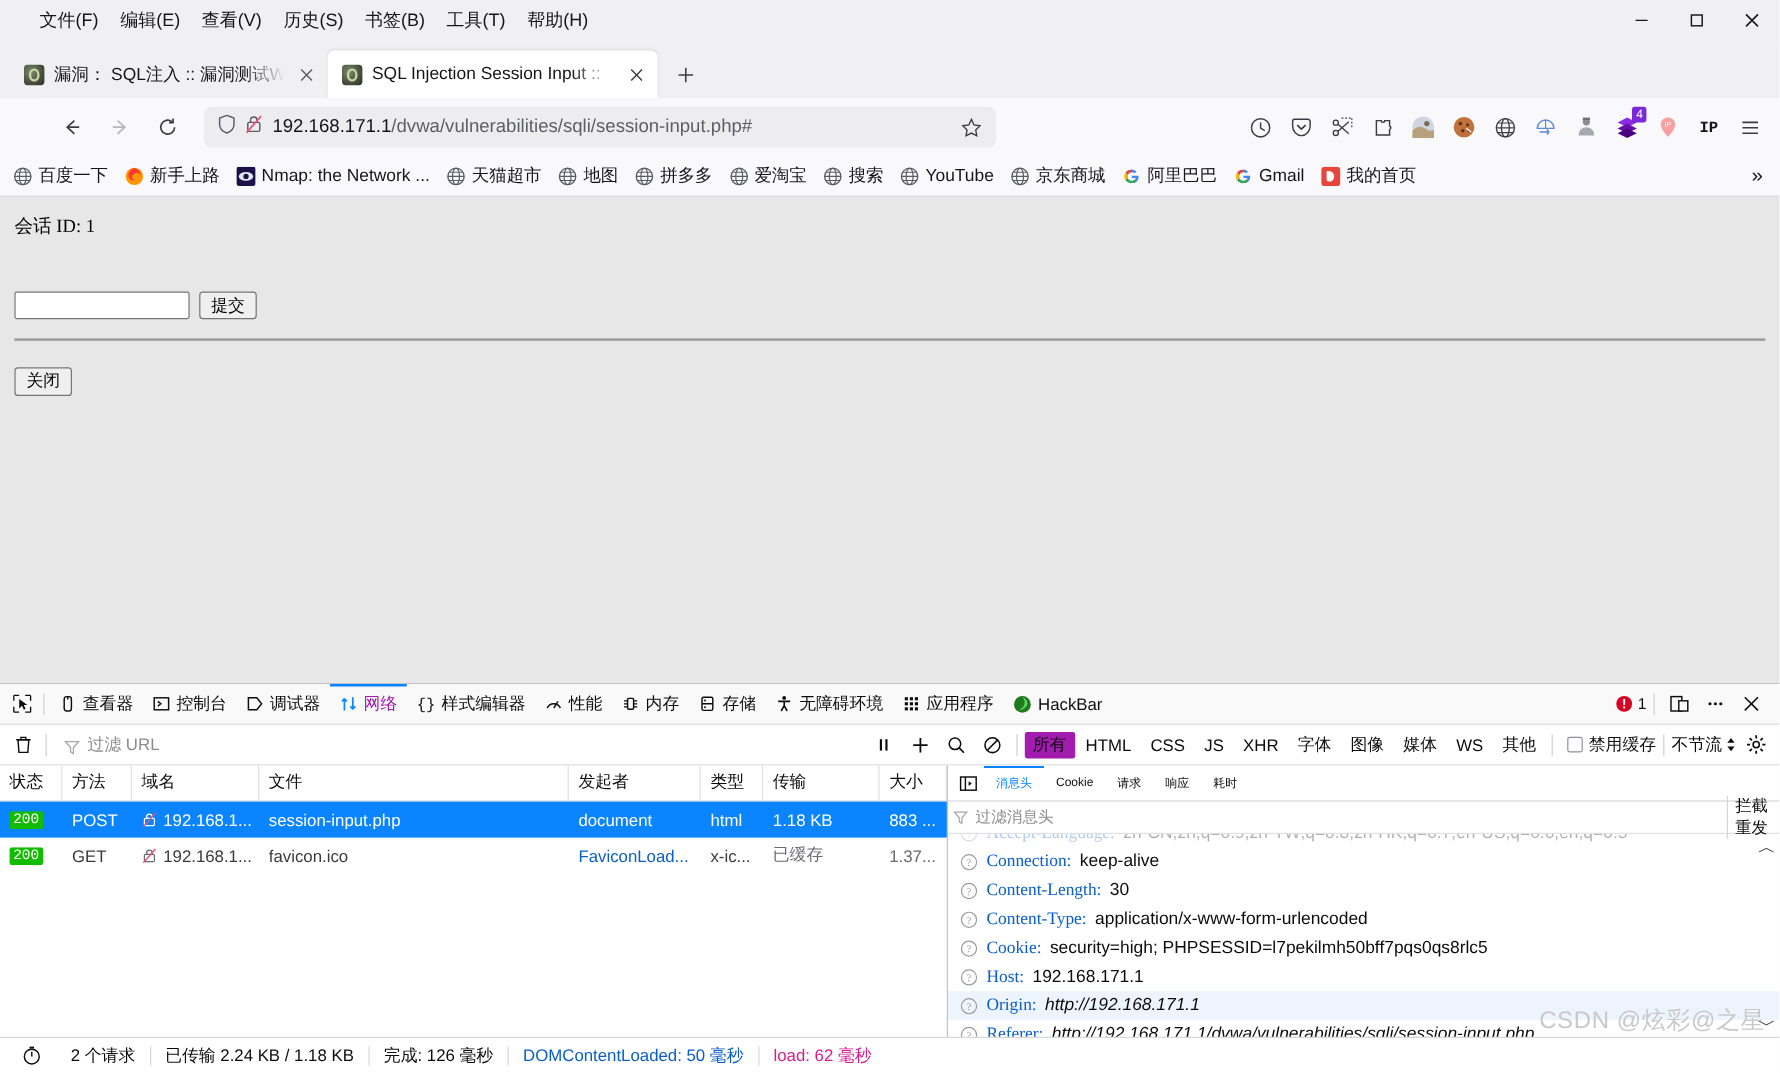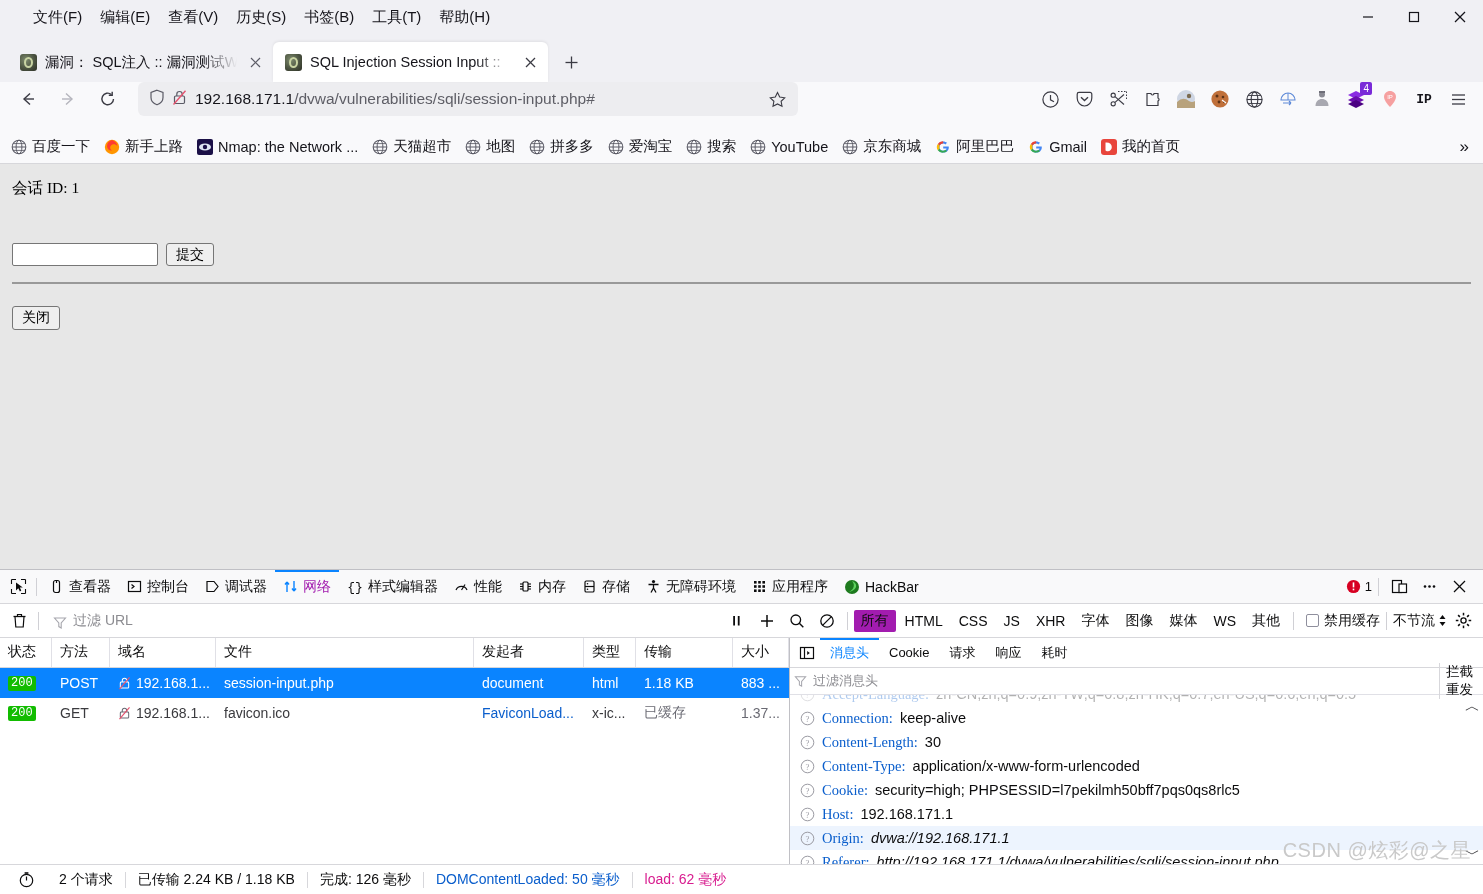--- a/index.html
+++ b/index.html
@@ -48,21 +48,21 @@
   }
   .tab .tab-title {
     flex: 1; overflow: hidden; white-space: nowrap; font-size: 14.5px;
     -webkit-mask-image: linear-gradient(to right, #000 82%, transparent 100%);
     mask-image: linear-gradient(to right, #000 82%, transparent 100%);
   }
   .tab .tab-close { width: 20px; height: 20px; display:flex; align-items:center; justify-content:center; flex:none; }
   .newtab { width: 34px; height: 34px; margin-left: 6px; margin-bottom: 3px; display:flex; align-items:center; justify-content:center; }
 
   
-  .navbar { height: 48px; background: #f9f9fb; display: flex; align-items: flex-start; padding: 0 8px; flex: none; }
+  .navbar { height: 48px; background: #f9f9fb; display: flex; align-items: center; padding: 0 8px; flex: none; margin-left: 32px; }
   .navbtn { width: 34px; height: 34px; display: flex; align-items: center; justify-content: center; margin: 0 3px; }
   .urlbar {
     flex: 1; height: 34px; background: #ededf0; border-radius: 6px; margin: 0 8px 0 10px;
     display: flex; align-items: center; padding: 0 8px; max-width: 660px; min-width: 200px;
   }
   .urlbar .shield { margin: 0 5px 0 3px; }
   .urlbar .lock-broken { margin: 0 8px 0 2px; }
   .url-text {
     flex: 1; font-size: 15.5px; color: #15141a; white-space: nowrap; overflow: hidden;
     font-family: "Liberation Sans", sans-serif;
@@ -141,21 +141,21 @@
   .status-pill {
     display: inline-block; background: #12bc00; color: #fff; font-family: "Liberation Mono", monospace;
     font-size: 12px; padding: 0px 3px; border-radius: 2px; line-height: 15px;
   }
   .lock-sm { width: 13px; height: 14px; flex: none; }
   .nl-spacer { flex: 1; }
 
   .detail { flex: 1; display: flex; flex-direction: column; min-width: 0; min-height: 0; background: #fff;}
   .dv-tabs { height: 30px; display: flex; align-items: center; border-bottom: 1px solid #d7d7db; flex: none; }
   .dv-toggle { width: 26px; height: 26px; display:flex; align-items:center; justify-content:center; margin-left: 4px;}
-  .dv-tab { font-size: 13px; color: #0c0c0d; padding: 0 10px; height: 29px; display: flex; align-items: center; white-space: nowrap; text-align: center;}
+  .dv-tab { font-size: 10px; color: #0c0c0d; padding: 0 10px; height: 29px; display: flex; align-items: center; white-space: nowrap; text-align: center;}
   .dv-tab.sel { color: #0a84ff; box-shadow: inset 0 2px 0 0 #0a84ff; }
   .dv-filter { height: 27px; display: flex; align-items: center; border-bottom: 1px solid #e0e0e6; flex: none; padding: 0 4px; }
   .dv-filter .ph { font-size: 13px; color: #8c8c91; margin-left: 6px; }
   .dv-actions { margin-left: auto; display: flex; flex-direction: column; }
   .dv-actions span { font-size: 13.5px; color: #0c0c0d; padding: 0 6px; border-left: 1px solid #d7d7db; }
   .hdr-list { flex: 1; overflow: hidden; position: relative; }
   .hdr-row { display: flex; align-items: center; gap: 7px; height: 24px; padding-left: 10px; font-size: 14.5px; white-space: nowrap; }
   .hdr-row.hl { background: #edf4fe; }
   .hdr-q { width: 15px; height: 15px; flex: none; }
   .hdr-name { color: #0a5ecc; font-family: Liberation Serif, serif; }
@@ -914,21 +914,21 @@
                 </svg>
                 <span class="hdr-name">Host:</span>
                 <span class="hdr-val">192.168.171.1</span>
               </div>
               <div class="hdr-row hl">
                 <svg class="hdr-q" viewBox="0 0 15 15">
                   <circle cx="7.5" cy="7.5" r="6.3" fill="none" stroke="#9a9aa2" stroke-width="1"></circle>
                   <text x="7.5" y="10.6" font-size="8.5" text-anchor="middle" fill="#9a9aa2" font-family="Liberation Serif">?</text>
                 </svg>
                 <span class="hdr-name">Origin:</span>
-                <span class="hdr-val ital">dvwa://192.168.171.1</span>
+                <span class="hdr-val ital">http://192.168.171.1</span>
               </div>
               <div class="hdr-row">
                 <svg class="hdr-q" viewBox="0 0 15 15">
                   <circle cx="7.5" cy="7.5" r="6.3" fill="none" stroke="#9a9aa2" stroke-width="1"></circle>
                   <text x="7.5" y="10.6" font-size="8.5" text-anchor="middle" fill="#9a9aa2" font-family="Liberation Serif">?</text>
                 </svg>
                 <span class="hdr-name">Referer:</span>
                 <span class="hdr-val ital">http://192.168.171.1/dvwa/vulnerabilities/sqli/session-input.php</span>
               </div>
             </div>

